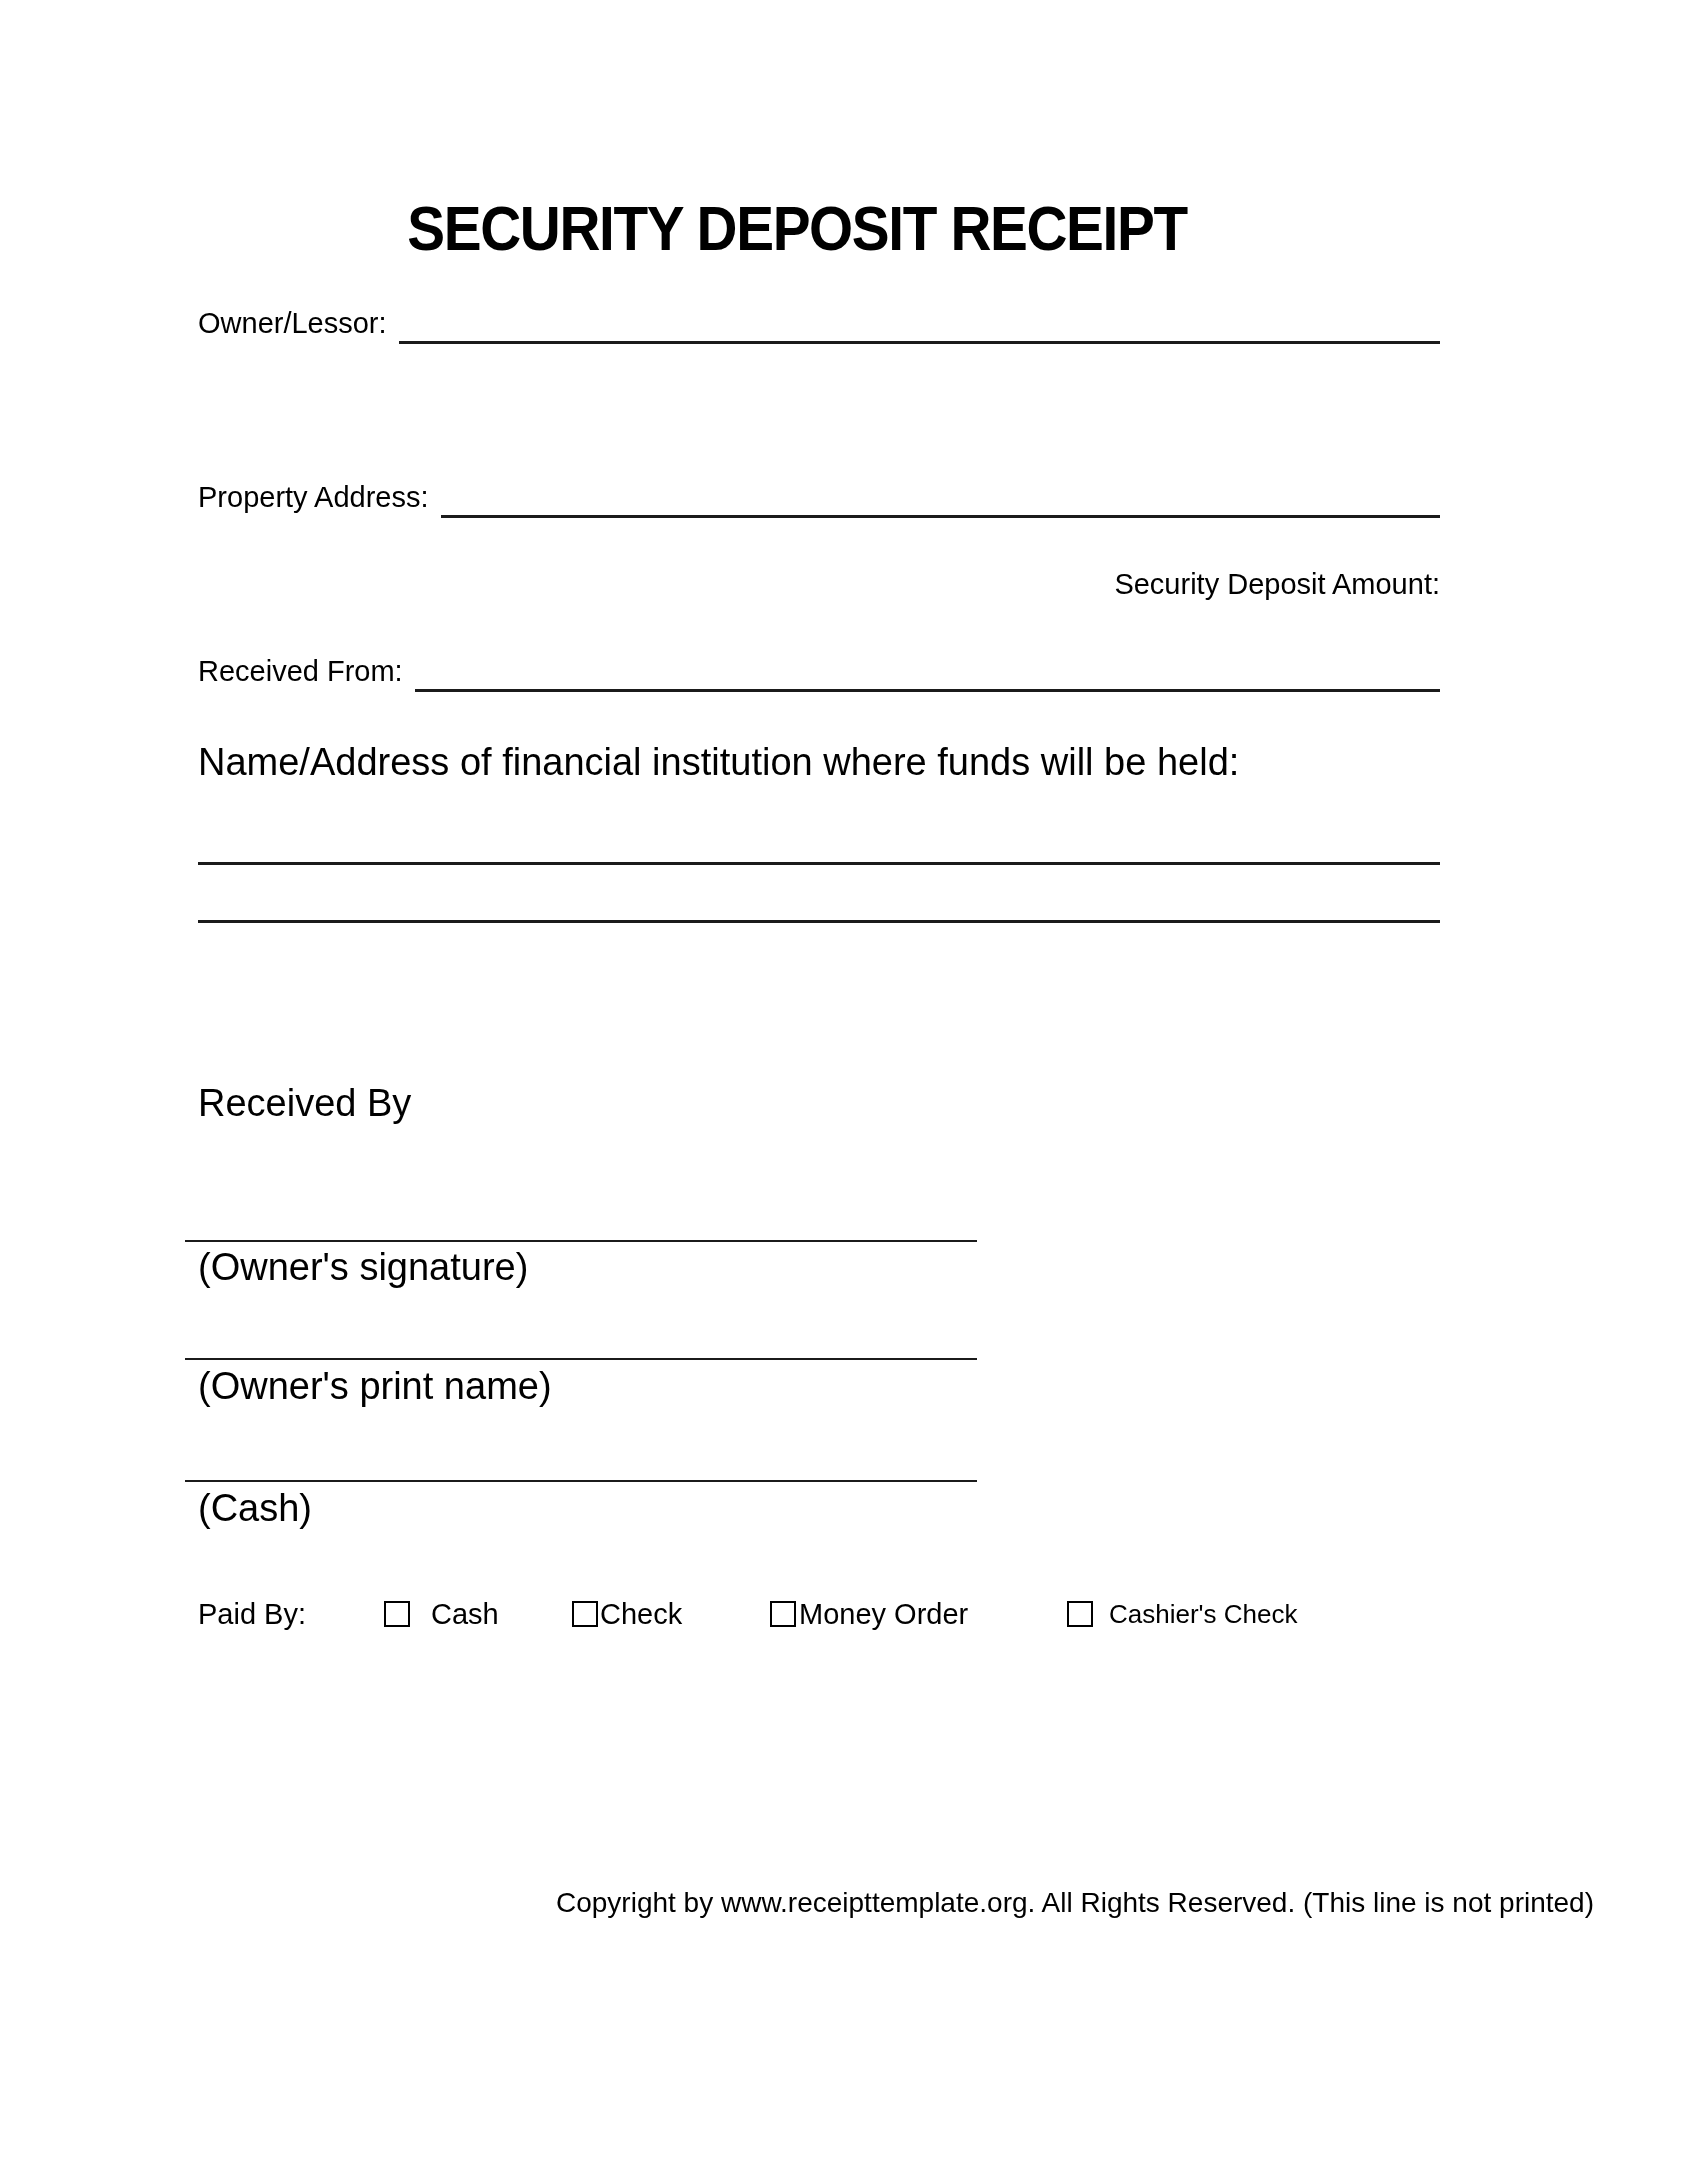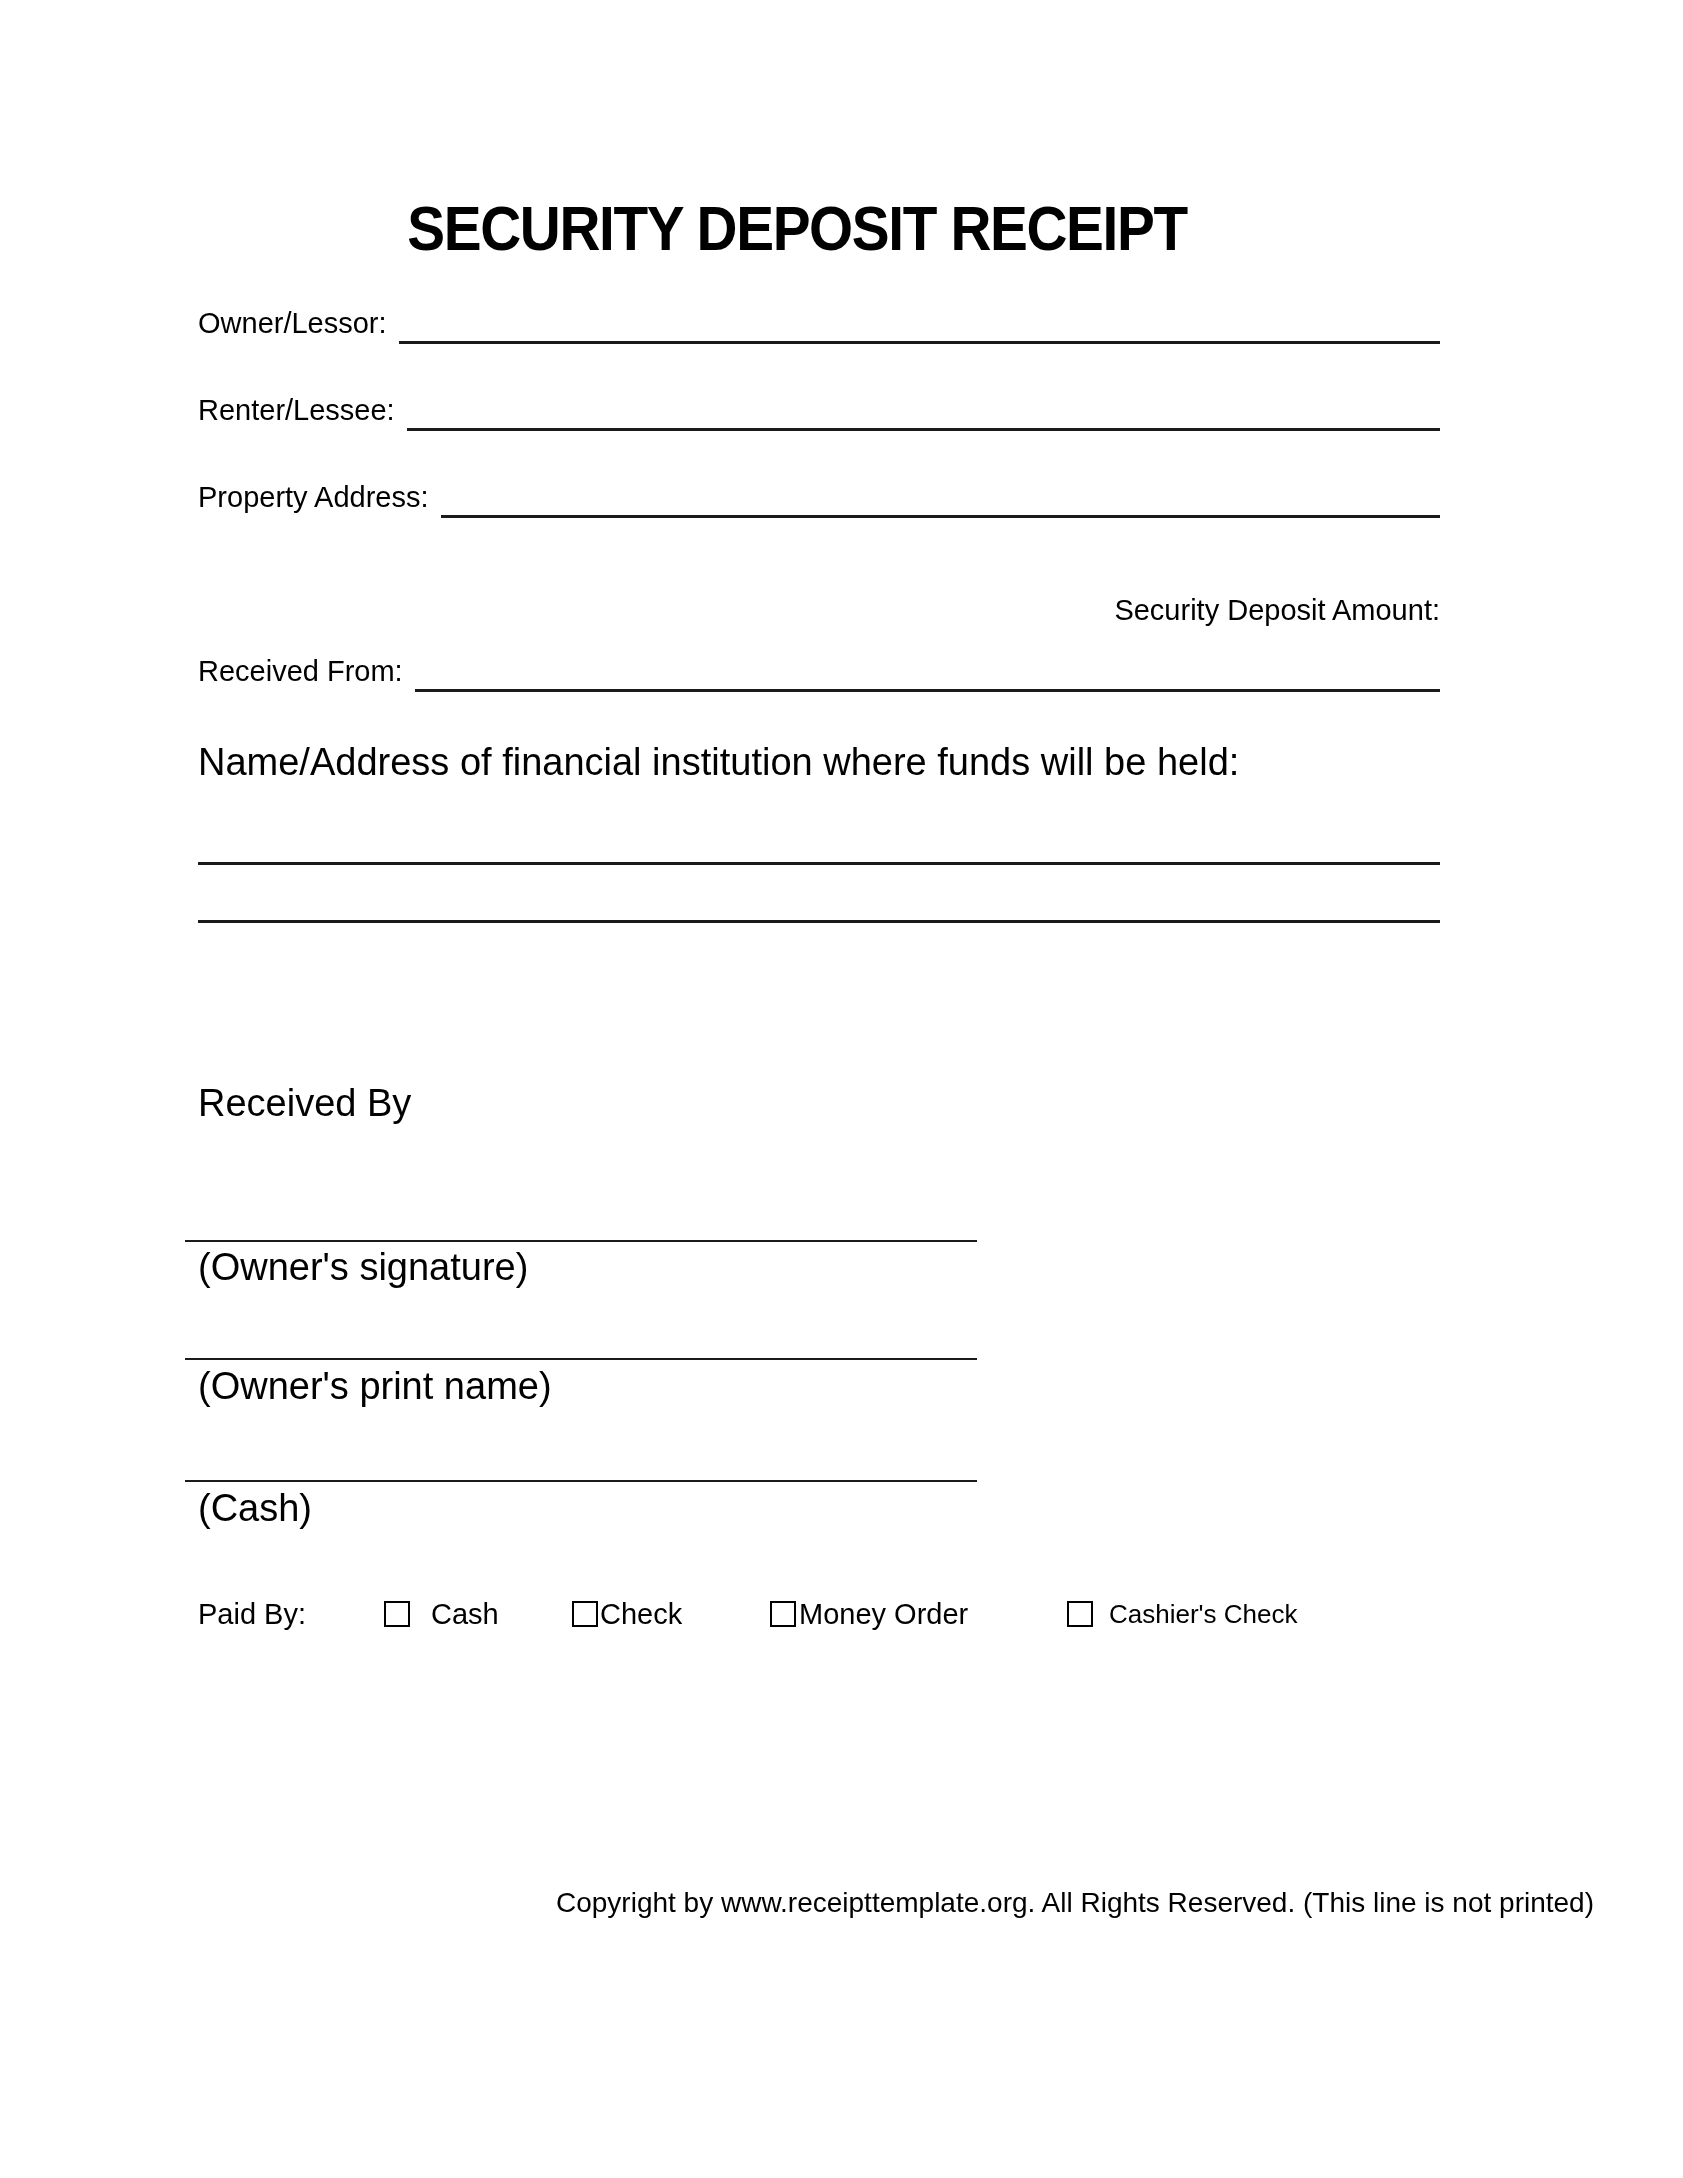--- a/index.html
+++ b/index.html
@@ -39,21 +39,20 @@
     left: 198px;
     width: 1242px;
     height: 42px;
     display: flex;
     align-items: flex-end;
   }
   .field-row .field-label {
     font-size: 29px;
     line-height: 42px;
     white-space: nowrap;
-    margin-top: 26px;
   }
   .field-row .fill-line {
     flex: 1;
     height: 12px;
     margin-left: 12px;
     border-bottom: 3px solid #1b1b1b;
   }
   .static-label {
     position: absolute;
     left: 198px;
@@ -119,24 +118,20 @@
 
   <h1 class="doc-title">
     <span class="squeeze">SECURITY DEPOSIT RECEIPT</span>
   </h1>
 
   <div class="field-row" style="top:302px;">
     <span class="field-label">Owner/Lessor:</span>
     <span class="fill-line"></span>
   </div>
 
-  <div class="field-row" style="top:389px;">
-    <span class="field-label">Renter/Lessee:</span>
-    <span class="fill-line"></span>
-  </div>
 
   <div class="field-row" style="top:476px;">
     <span class="field-label">Property Address:</span>
     <span class="fill-line"></span>
   </div>
 
   <div class="field-row" style="top:563px;flex-direction:column;">
     <span class="field-label">Security Deposit Amount:</span>
     <span class="fill-line"></span>
   </div>

